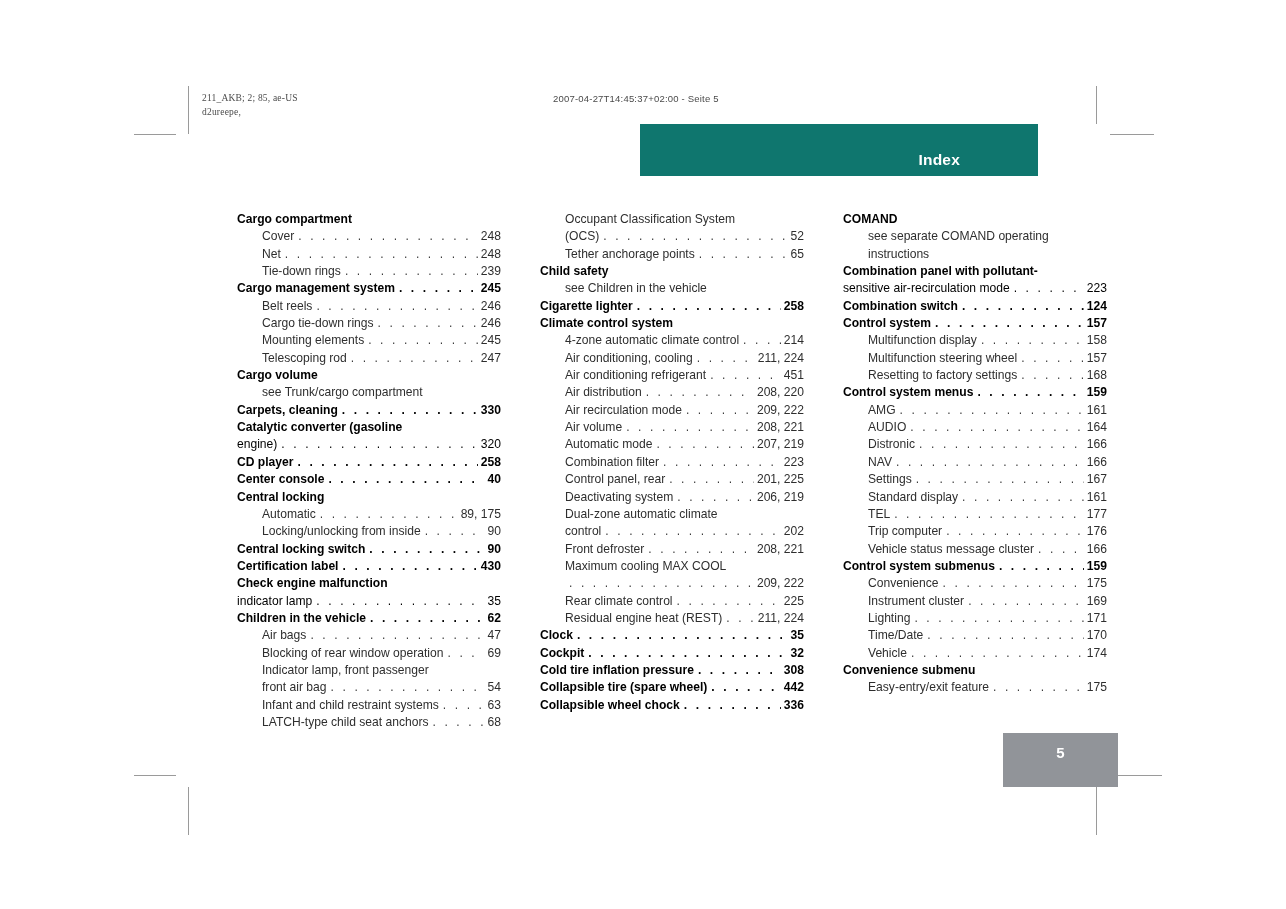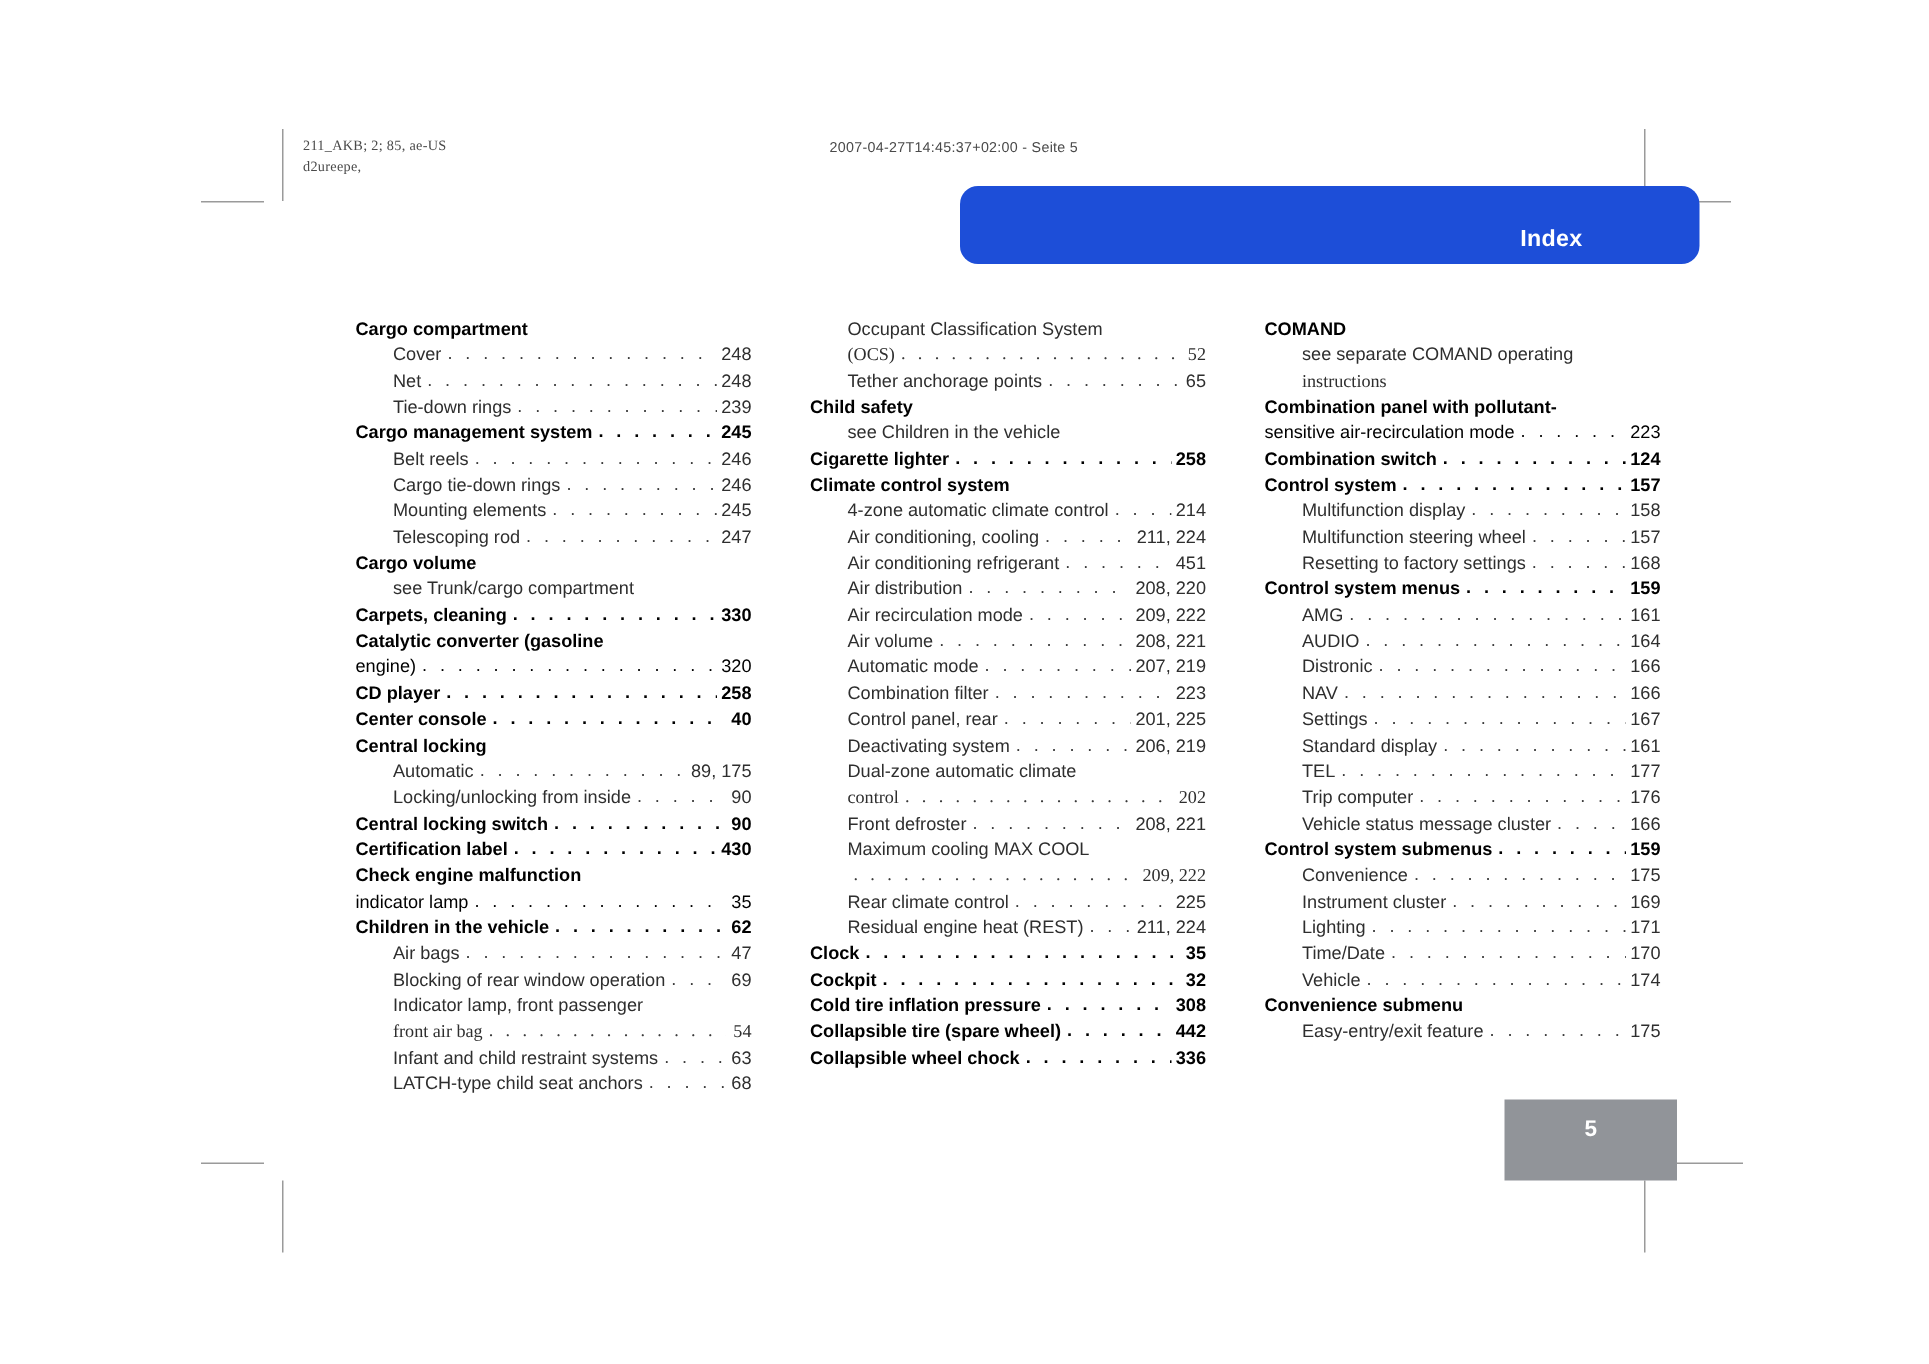--- a/index.html
+++ b/index.html
@@ -35,24 +35,23 @@
     white-space: pre-line;
   }
   .prepress-left { left: 202px; top: 92px; font-family: Liberation Serif, serif; }
   .prepress-right { left: 553px; top: 92px; }
 
   
   .index-banner {
     position: absolute;
     left: 640px;
     top: 124px;
-    width: 493px;
+    width: 398px;
     height: 52px;
-    background: #1d4ed8;
-    border-radius: 12px;
+    background: #0f766e;
   }
   .index-banner-label {
     position: absolute;
     right: 78px;
     bottom: 7px;
     color: #ffffff;
     font-size: 15.5px;
     font-weight: bold;
     letter-spacing: 0.2px;
   }
@@ -123,21 +122,21 @@
   
   .lvl1 {
     padding-left: 25px;
     font-weight: normal;
     color: #2e2e2e;
   }
   
   .cont0 { font-weight: normal; color: #000000; }
   .cont0 .leader { color: #000000; }
   
-  .cont1 { padding-left: 25px; color: #2e2e2e; font-family: Liberation Serif, serif; }
+  .cont1 { padding-left: 25px; color: #2e2e2e; }
   .noleader .label { white-space: nowrap; }
 </style>
 </head>
 <body>
 
 <div class="crop-mark crop-v" style="left:188px; top:86px; height:48px;"></div>
 <div class="crop-mark crop-h" style="left:134px; top:134px; width:42px;"></div>
 <div class="crop-mark crop-v" style="left:1096px; top:86px; height:38px;"></div>
 <div class="crop-mark crop-h" style="left:1110px; top:134px; width:44px;"></div>
 <div class="crop-mark crop-h" style="left:134px; top:775px; width:42px;"></div>

